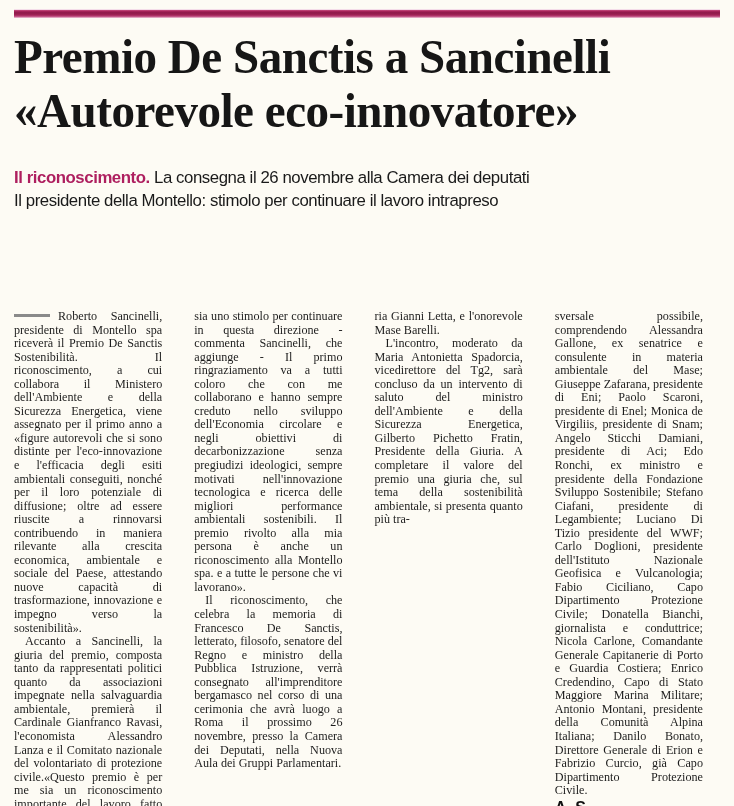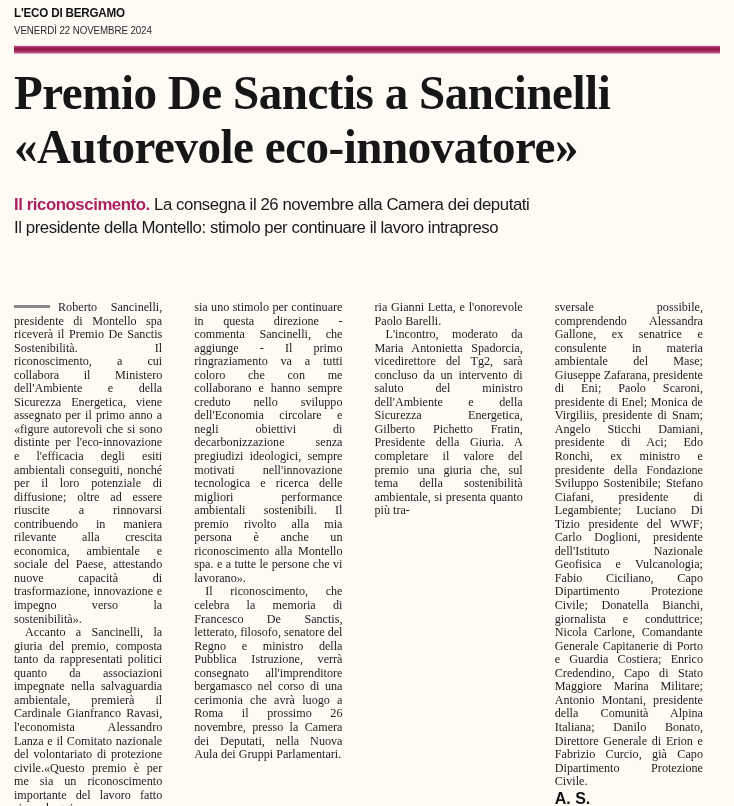--- a/index.html
+++ b/index.html
@@ -74,21 +74,21 @@
     transform-origin: left top;
   }
   .headline-l1 { white-space: nowrap; }
   .headline-l2 {
     white-space: nowrap;
     margin-top: 6px;
   }
 
   
   .subhead {
-    margin-top: 22px;
+    margin-top: 31px;
     font-family: "Liberation Sans", sans-serif;
     font-size: 17.4px;
     color: #1a1a1a;
     line-height: 1.32;
     letter-spacing: -0.45px;
   }
   .subhead-line { white-space: nowrap; transform: scaleX(0.965); transform-origin: left center; }
   .kicker {
     color: #ae1f5f;
     font-weight: bold;
@@ -287,24 +287,20 @@
     letter-spacing: 0.2px;
     text-align: center;
     margin-top: 10px;
   }
 </style>
 </head>
 <body>
 
 <div class="page">
 
-  <div class="masthead">
-    <div class="masthead-title">L'ECO DI BERGAMO</div>
-    <div class="masthead-date">VENERDÌ 22 NOVEMBRE 2024</div>
-  </div>
 
   <div class="rule-bar"></div>
 
   <div class="headline">
     <div class="headline-l1">Premio De Sanctis a Sancinelli</div>
     <div class="headline-l2">«Autorevole eco-innovatore»</div>
   </div>
 
   <div class="subhead">
     <div class="subhead-line"><span class="kicker">Il riconoscimento.</span><span> La consegna il 26 novembre alla Camera dei deputati</span></div>
@@ -322,21 +318,21 @@
 
     <div class="col">
       <div class="body-text">
         <p class="first">sia uno stimolo per continuare in questa direzione - commenta Sancinelli, che aggiunge - Il primo ringraziamento va a tutti coloro che con me collaborano e hanno sempre creduto nello sviluppo dell'Economia circolare e negli obiettivi di decarbonizzazione senza pregiudizi ideologici, sempre motivati nell'innovazione tecnologica e ricerca delle migliori performance ambientali sostenibili. Il premio rivolto alla mia persona è anche un riconoscimento alla Montello spa. e a tutte le persone che vi lavorano».</p>
         <p>Il riconoscimento, che celebra la memoria di Francesco De Sanctis, letterato, filosofo, senatore del Regno e ministro della Pubblica Istruzione, verrà consegnato all'imprenditore bergamasco nel corso di una cerimonia che avrà luogo a Roma il prossimo 26 novembre, presso la Camera dei Deputati, nella Nuova Aula dei Gruppi Parlamentari.</p>
       </div>
     </div>
 
     <div class="col">
       <div class="body-text">
-        <p class="first">ria Gianni Letta, e l'onorevole Paolo Barelli.</p>
+        <p class="first">ria Gianni Letta, e l'onorevole Mase Barelli.</p>
         <p>L'incontro, moderato da Maria Antonietta Spadorcia, vicedirettore del Tg2, sarà concluso da un intervento di saluto del ministro dell'Ambiente e della Sicurezza Energetica, Gilberto Pichetto Fratin, Presidente della Giuria. A completare il valore del premio una giuria che, sul tema della sostenibilità ambientale, si presenta quanto più tra-</p>
       </div>
     </div>
 
     <div class="col">
       <div class="body-text">
         <p class="first">sversale possibile, comprendendo Alessandra Gallone, ex senatrice e consulente in materia ambientale del Mase; Giuseppe Zafarana, presidente di Eni; Paolo Scaroni, presidente di Enel; Monica de Virgiliis, presidente di Snam; Angelo Sticchi Damiani, presidente di Aci; Edo Ronchi, ex ministro e presidente della Fondazione Sviluppo Sostenibile; Stefano Ciafani, presidente di Legambiente; Luciano Di Tizio presidente del WWF; Carlo Doglioni, presidente dell'Istituto Nazionale Geofisica e Vulcanologia; Fabio Ciciliano, Capo Dipartimento Protezione Civile; Donatella Bianchi, giornalista e conduttrice; Nicola Carlone, Comandante Generale Capitanerie di Porto e Guardia Costiera; Enrico Credendino, Capo di Stato Maggiore Marina Militare; Antonio Montani, presidente della Comunità Alpina Italiana; Danilo Bonato, Direttore Generale di Erion e Fabrizio Curcio, già Capo Dipartimento Protezione Civile.</p>
       </div>
       <div class="byline">A. S.</div>
       <div class="copyright">©RIPRODUZIONE RISERVATA</div>

